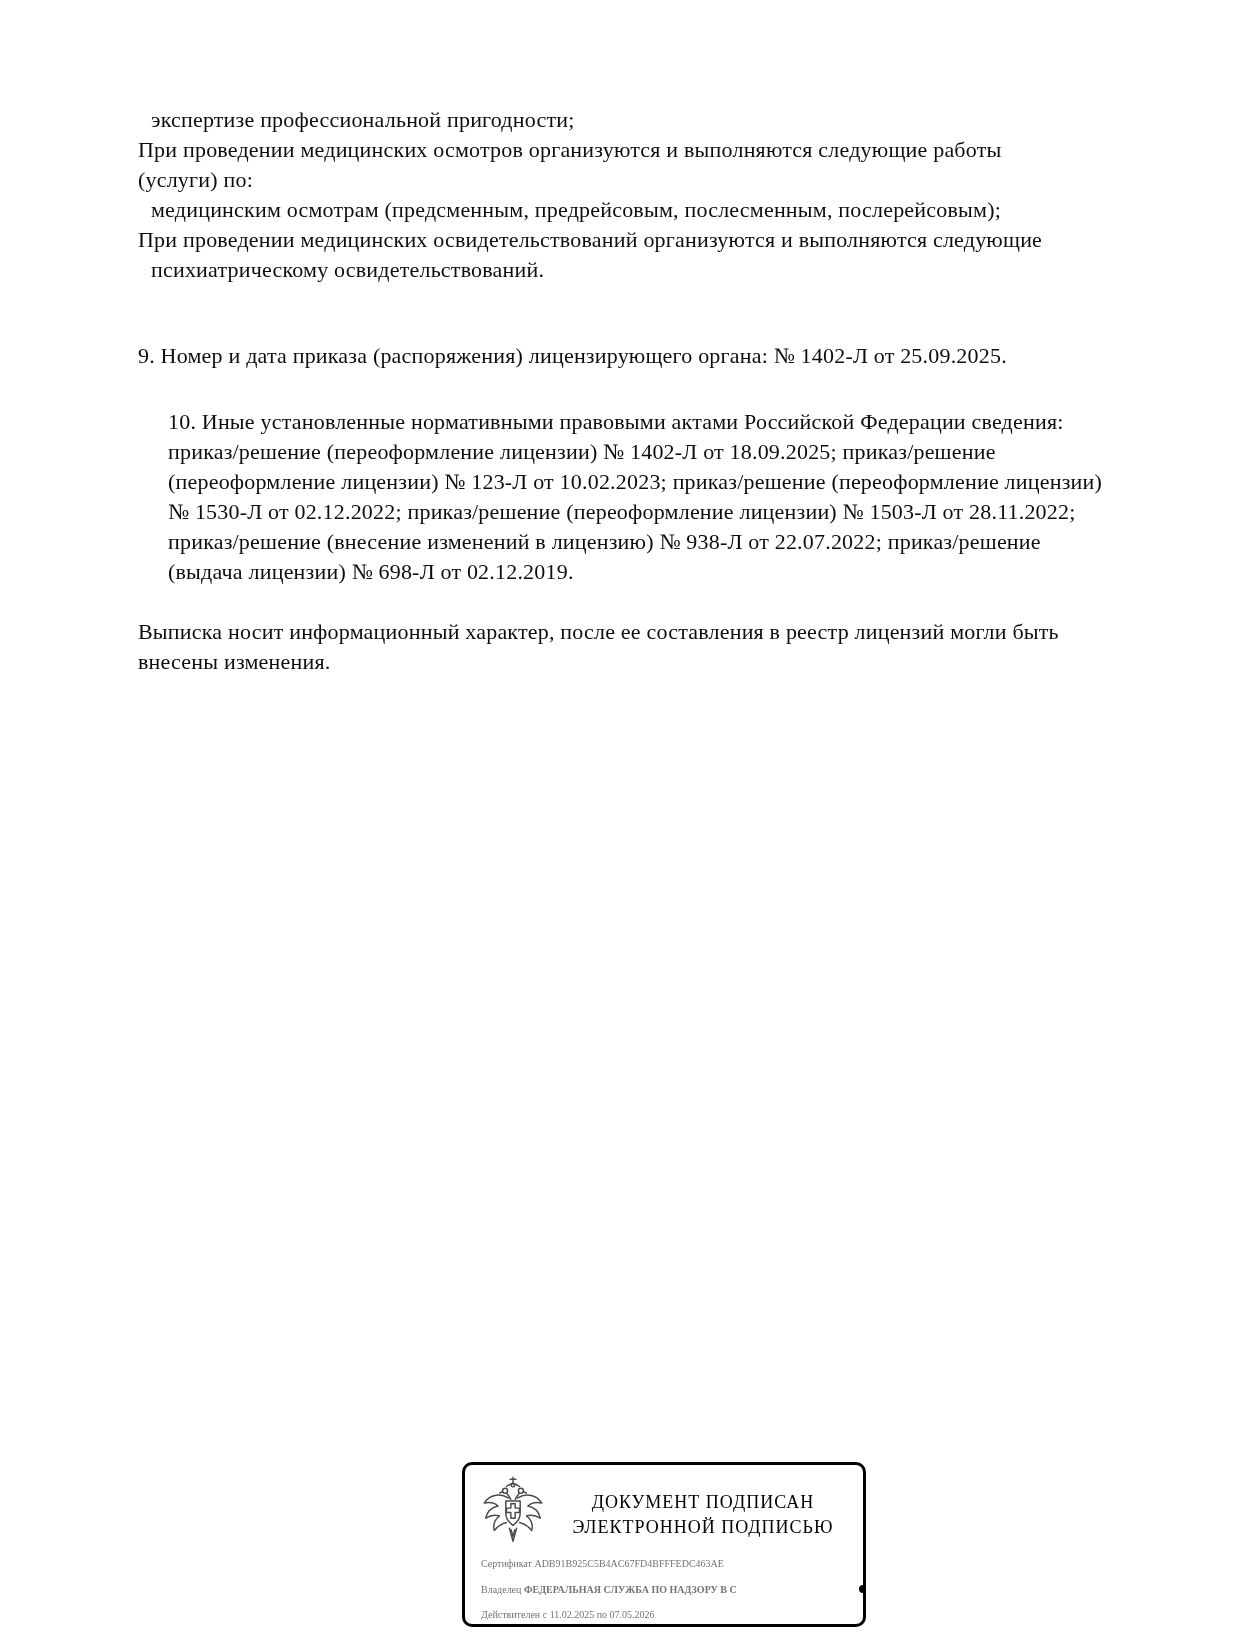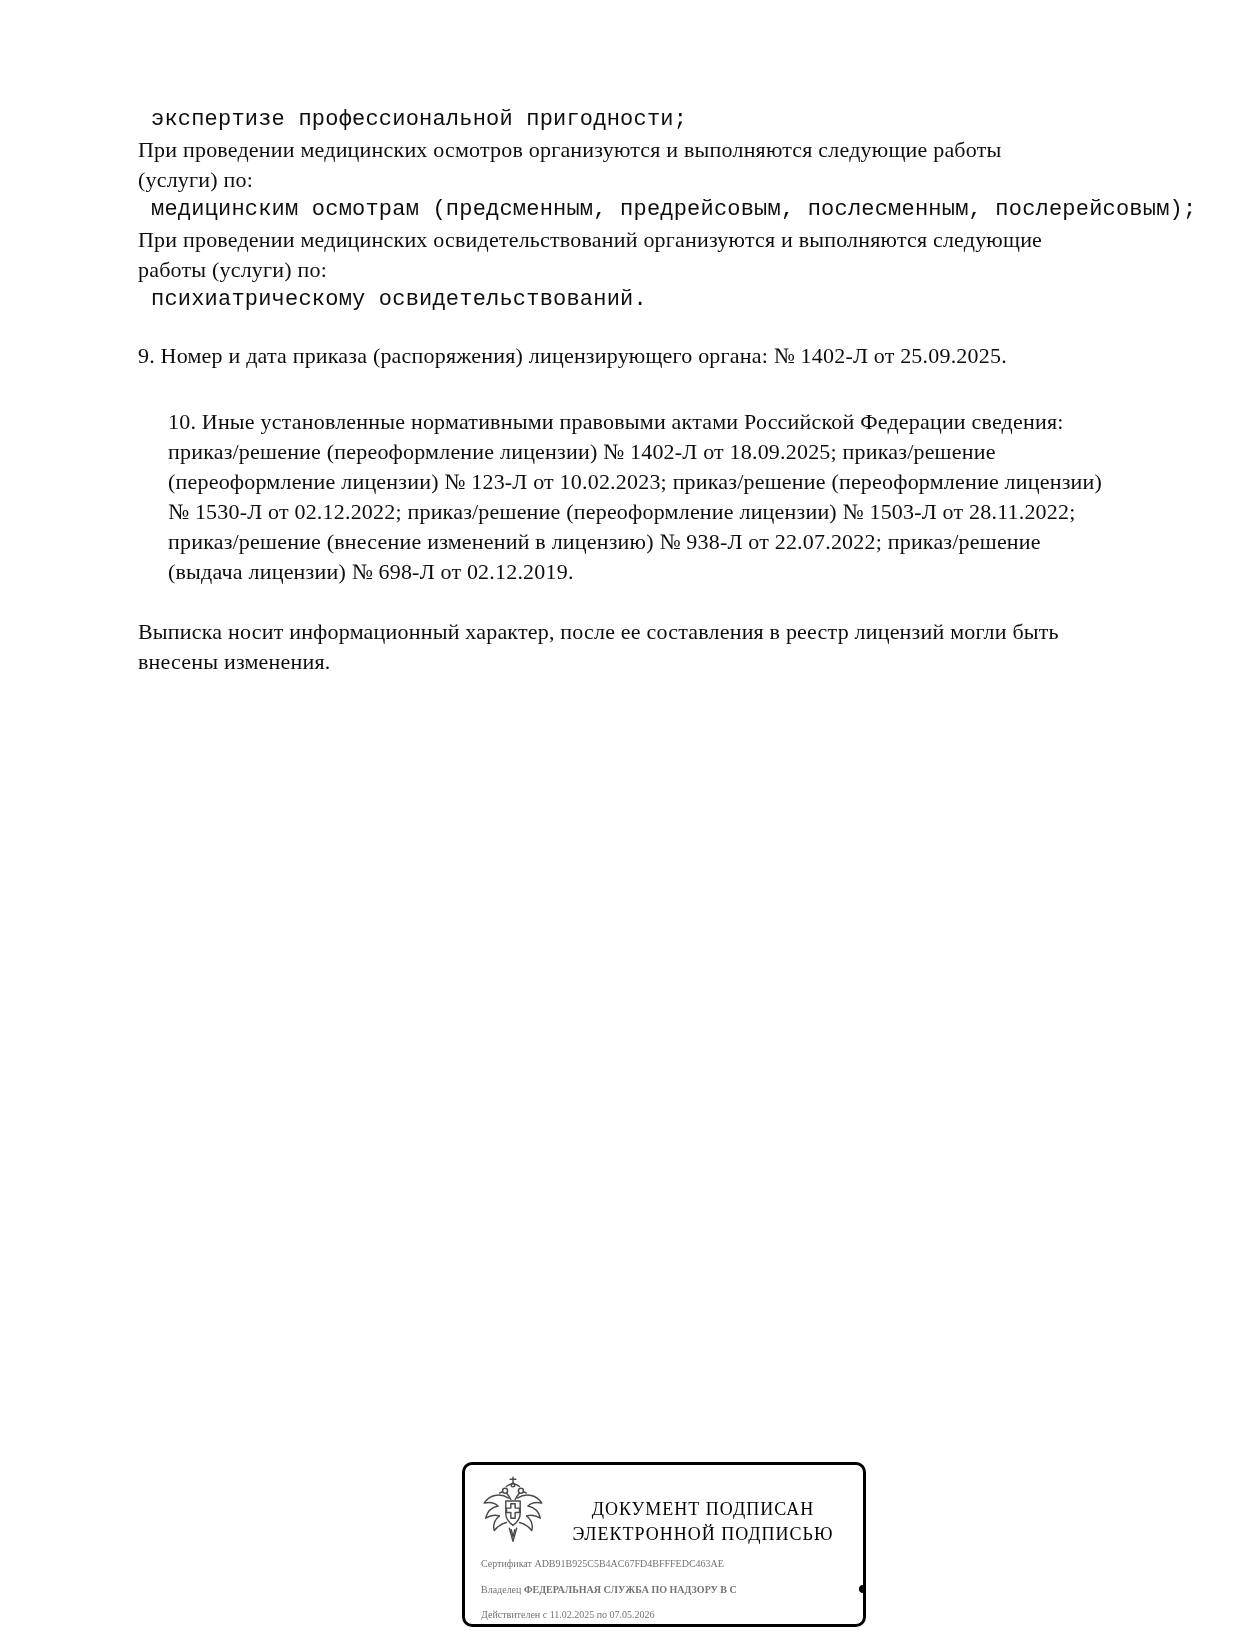--- a/index.html
+++ b/index.html
@@ -26,41 +26,41 @@
     font-size:22px;
     line-height:30px;
     white-space:nowrap;
     letter-spacing:0.2px;
   }
   #p1{top:105px;}
   #p2{top:341px;}
   #p3{top:407px;margin-left:30px;}
   #p4{top:617px;}
   .line{white-space:nowrap;}
-  .line.indent{padding-left:13px;font-family:Liberation Mono, monospace;}
+  .line.indent{padding-left:13px;}
 
   
   .stamp{
     position:absolute;
     left:462px;
     top:1462px;
     width:404px;
     height:165px;
     border:3px solid var(--stamp-border);
     border-radius:10px;
     box-sizing:border-box;
     background:#ffffff;
   }
   .stamp-top{
     position:absolute;
     left:12px;
     top:10px;
     right:6px;
     display:flex;
-    align-items:flex-end;
+    align-items:center;
   }
   .emblem{width:72px;height:72px;flex:0 0 auto;}
   .emblem svg{width:72px;height:72px;display:block;}
   .stamp-title{
     flex:1;
     text-align:center;
     font-size:18px;
     line-height:25px;
     letter-spacing:1px;
     padding-top:8px;
@@ -95,21 +95,20 @@
 
 <div class="page">
 
   <div class="doc-body">
     <div class="para" id="p1">
         <div class="line indent">экспертизе профессиональной пригодности;</div>
         <div class="line">При проведении медицинских осмотров организуются и выполняются следующие работы</div>
         <div class="line">(услуги) по:</div>
         <div class="line indent">медицинским осмотрам (предсменным, предрейсовым, послесменным, послерейсовым);</div>
         <div class="line">При проведении медицинских освидетельствований организуются и выполняются следующие</div>
-        <div class="line">работы (услуги) по:</div>
         <div class="line indent">психиатрическому освидетельствований.</div>
       </div>
     <div class="para" id="p2">
         <div class="line">9. Номер и дата приказа (распоряжения) лицензирующего органа: № 1402-Л от 25.09.2025.</div>
       </div>
     <div class="para" id="p3">
         <div class="line">10. Иные установленные нормативными правовыми актами Российской Федерации сведения:</div>
         <div class="line">приказ/решение (переоформление лицензии) № 1402-Л от 18.09.2025; приказ/решение</div>
         <div class="line">(переоформление лицензии) № 123-Л от 10.02.2023; приказ/решение (переоформление лицензии)</div>
         <div class="line">№ 1530-Л от 02.12.2022; приказ/решение (переоформление лицензии) № 1503-Л от 28.11.2022;</div>

